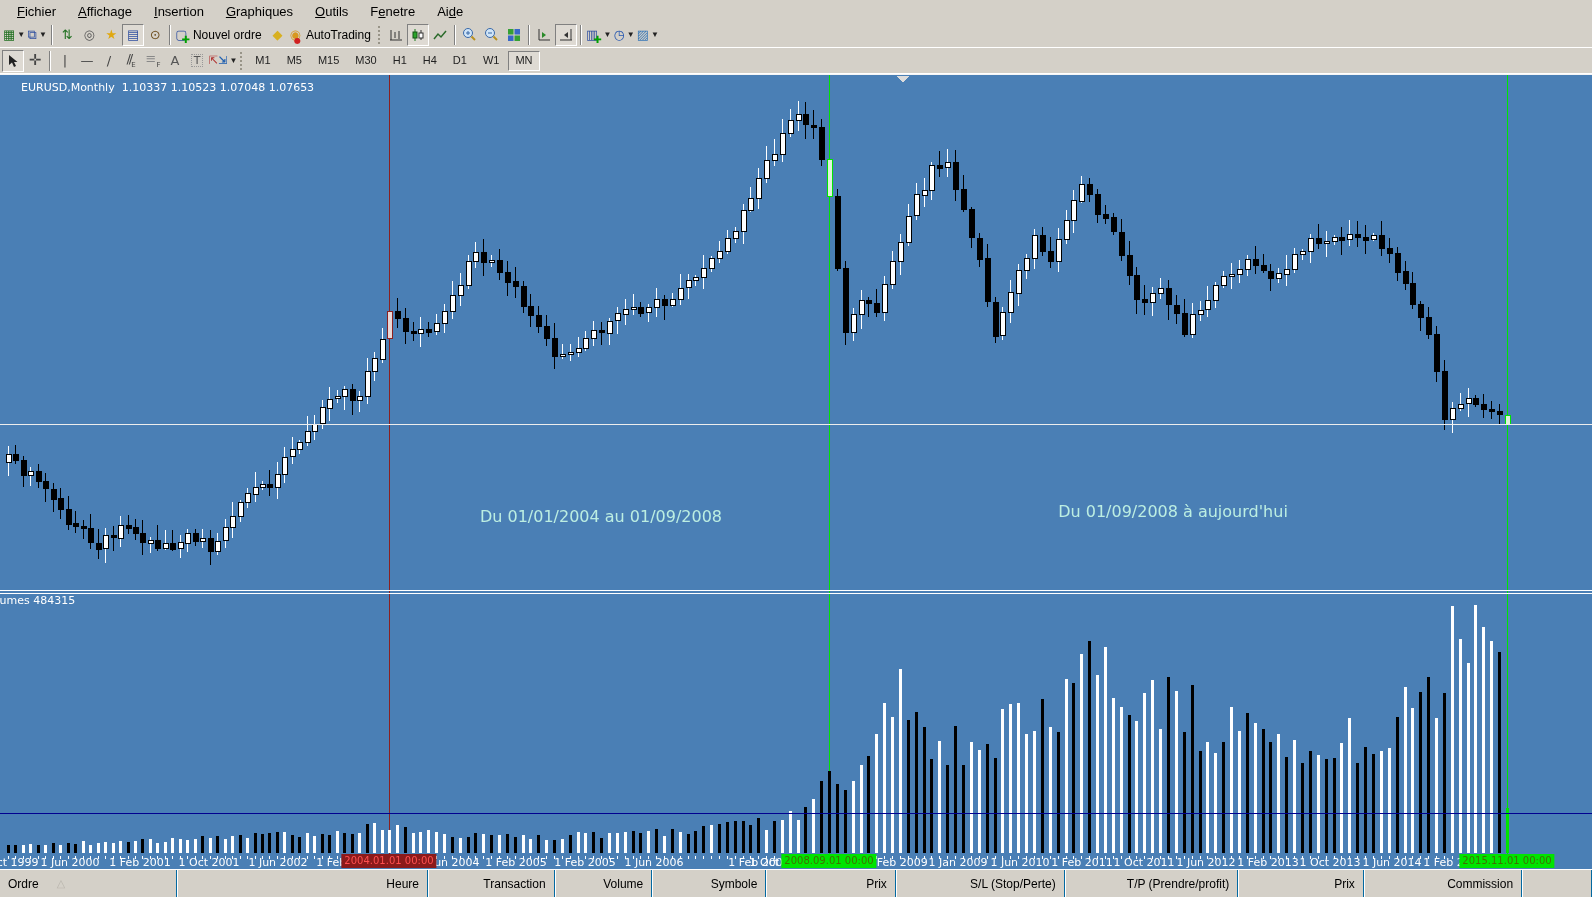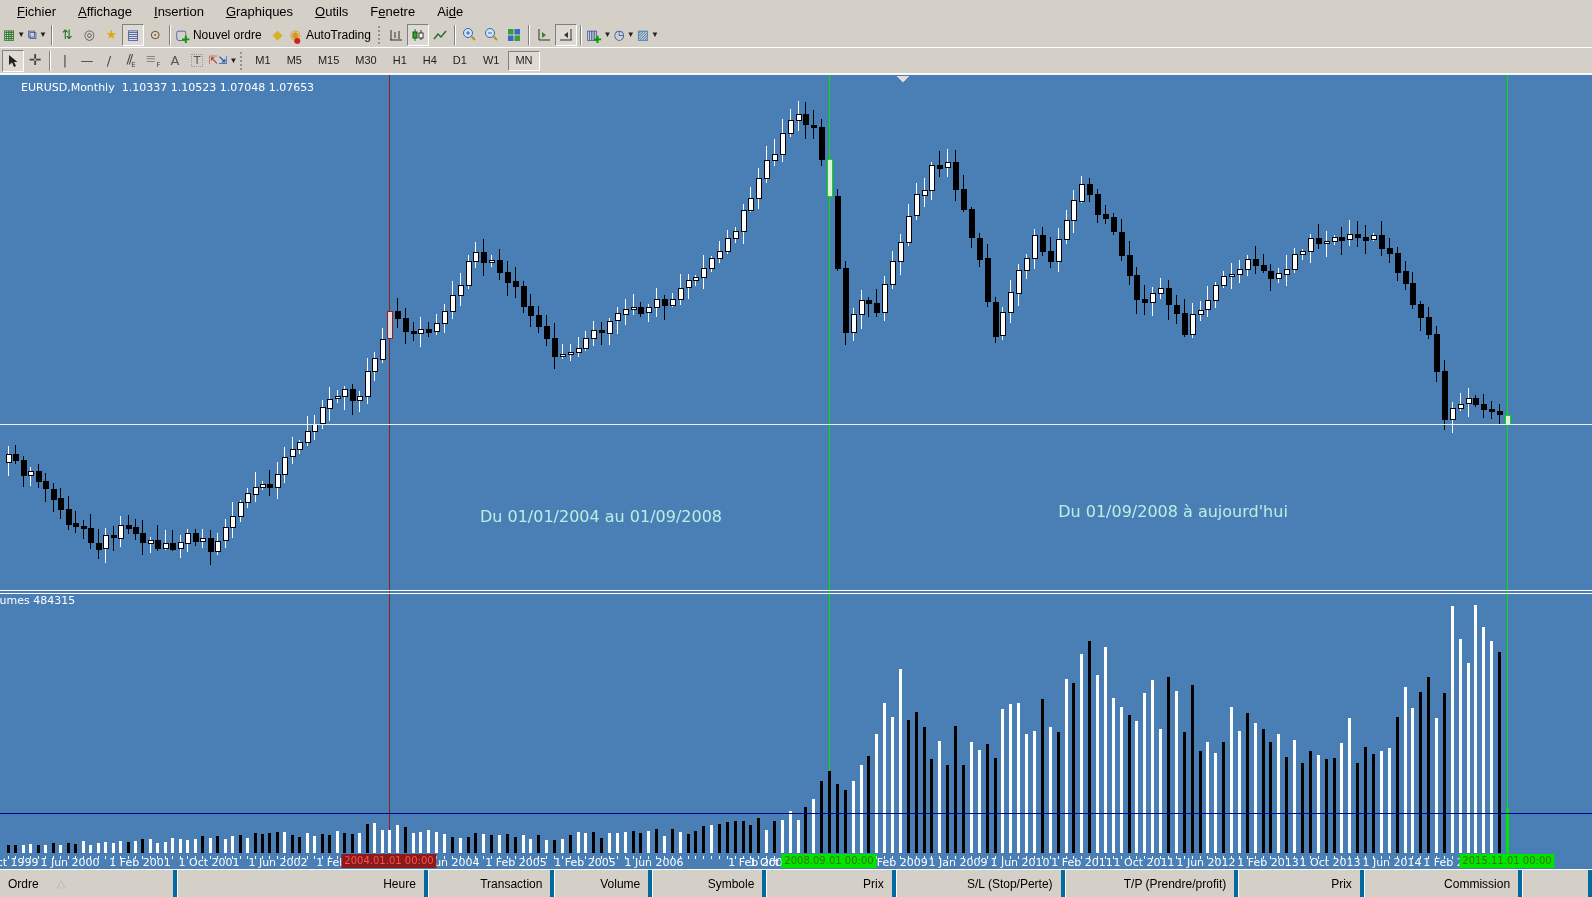--- a/index.html
+++ b/index.html
@@ -34,21 +34,21 @@
   .annotation { position:absolute; transform:translateX(-50%); font-size:16px; color:#BCEEE2; font-family:"DejaVu Sans",sans-serif; white-space:nowrap; }
   .ax-label { position:absolute; transform:translateX(-50%); top:781px; font-size:11px; color:#fff; font-family:"DejaVu Sans",sans-serif; white-space:nowrap; }
   .time-box { position:absolute; transform:translateX(-50%); top:779px; height:14px; line-height:14px; padding:0 3px;
               font-size:10px; font-family:"DejaVu Sans",sans-serif; white-space:nowrap; }
   .time-box.maroon { background:#8B1A1A; color:#FF5050; }
   .time-box.lime { background:#00E400; color:#3F7000; }
 
   
   .statusbar { height:28px; background:#D4D0C8; display:flex; border-top:1px solid #ffffff; font-size:12px; color:#000; }
   .sb-col { height:100%; display:flex; align-items:center; justify-content:flex-end; padding:0 8px;
-            border-right:4px solid #0369a1; box-shadow:1px 0 0 #ffffff; cursor:default; }
+            border-right:1px solid #0369a1; box-shadow:1px 0 0 #ffffff; cursor:default; }
   .sb-col.left { justify-content:flex-start; }
   .sb-sort { color:#b9b5ad; margin-left:18px; font-size:11px; }
 </style>
 </head>
 <body>
 
 <div class="window">
 
   <div class="menubar">
       <span class="menu-item"><u>F</u>ichier</span>

